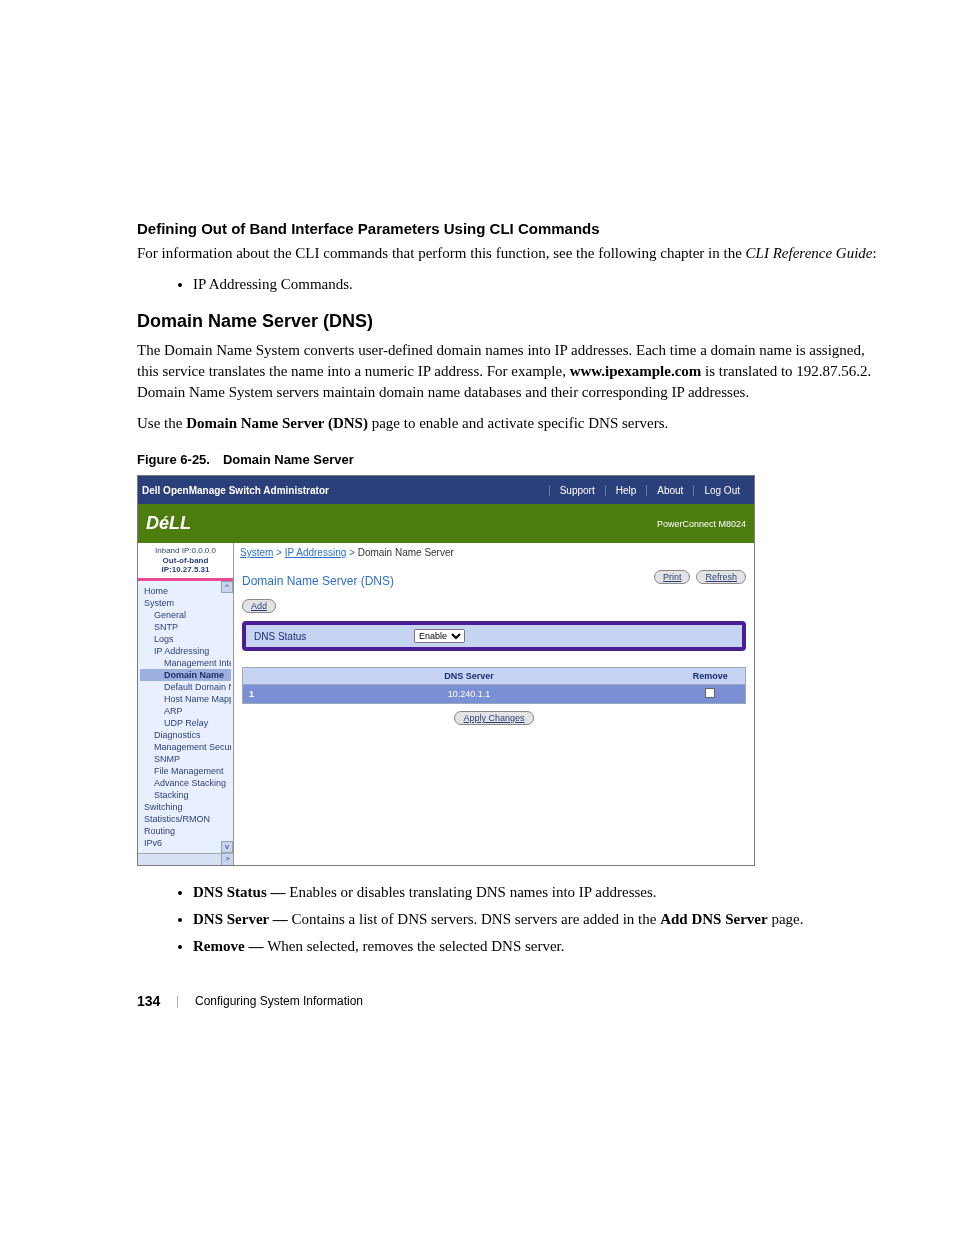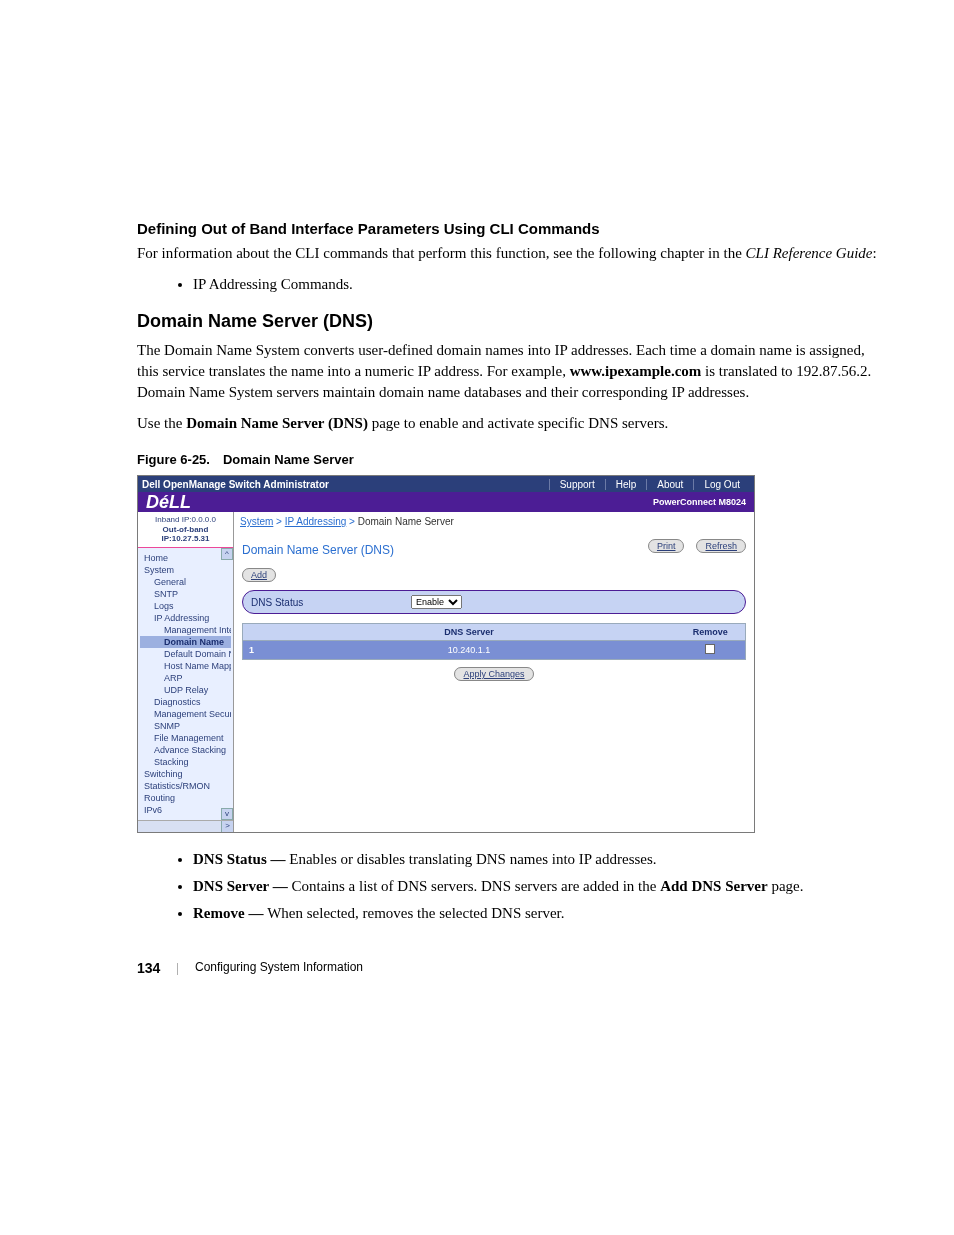--- a/index.html
+++ b/index.html
@@ -9,63 +9,63 @@
 .p{line-height:1.4;margin-bottom:10px;font-size:15px}
 .em{font-style:italic}
 .b{font-weight:bold}
 ul.bul{list-style:disc;padding-left:56px;margin-bottom:14px}
 ul.bul li{margin-bottom:6px;line-height:1.4;font-size:15px}
 .h2{font-family:Arial,Helvetica,sans-serif;font-weight:bold;font-size:18px;margin:16px 0 8px}
 .figcap{font-family:Arial,Helvetica,sans-serif;font-weight:bold;font-size:13px;margin:18px 0 4px}
 
 
 .shot{width:618px;border:1px solid #7a7a7a;background:#fff;font-family:Arial,Helvetica,sans-serif;font-size:10px;margin:8px 0 16px}
-.sbarTop{background:#2b3f7a;color:#fff;display:flex;align-items:center;height:16px;padding:0 4px}
+.sbarTop{background:#2b3f7a;color:#fff;display:flex;align-items:center;height:28px;padding:0 4px}
 .sbarTop .title{font-size:10px;font-weight:bold;flex:1}
 .sbarTop .links{display:flex;gap:0;font-size:10px}
 .sbarTop .lnk{padding:0 10px;border-left:1px solid #6b7aa6}
-.sbarBlue{background:#4c1d95;height:20px;display:flex;align-items:center;justify-content:space-between;padding:0 8px}
+.sbarBlue{background:#4d7c0f;height:39px;display:flex;align-items:center;justify-content:space-between;padding:0 8px}
 .logo{color:#fff;font-weight:bold;font-size:18px;letter-spacing:0px;font-family:Arial,sans-serif;font-style:italic}
-.prod{color:#fff;font-size:9px;font-weight:bold}
+.prod{color:#fff;font-size:9px;font-weight:normal}
 .bodyRow{display:flex}
 .side{width:96px;border-right:1px solid #999;background:#e8efff}
-.ipbox{background:#fff;color:#2b3f7a;font-size:8px;text-align:center;padding:3px 2px;border-bottom:1px solid #ec4899;line-height:1.2}
+.ipbox{background:#fff;color:#2b3f7a;font-size:8px;text-align:center;padding:3px 2px;border-bottom:3px solid #ec4899;line-height:1.2}
 .ipbox b{font-weight:bold}
 .tree{font-size:9px;color:#2b3f7a;padding:4px 2px;background:#e8efff;height:284px;overflow:hidden;position:relative}
 .tNode{padding:1px 0 1px 8px;white-space:nowrap;overflow:hidden;text-overflow:clip}
 .tNode.l1{padding-left:4px}
 .tNode.l2{padding-left:14px}
 .tNode.l3{padding-left:24px}
 .tNode.sel{background:#9cb0e0;color:#1a2e6f;font-weight:bold}
 .scrUp,.scrDn{position:absolute;right:0;width:12px;height:12px;background:#c7d3f0;border:1px solid #8aa;font-size:8px;text-align:center;line-height:10px}
 .scrUp{top:0}.scrDn{bottom:12px}
 .hscr{position:absolute;bottom:0;left:0;right:0;height:12px;background:#d8e0f3;border-top:1px solid #aaa}
 .hscr .rbtn{position:absolute;right:0;top:0;width:12px;height:11px;background:#c7d3f0;border-left:1px solid #8aa;font-size:8px;text-align:center;line-height:10px}
 .main{flex:1;background:#fff;padding:0}
 .bc{font-size:10px;color:#2b6fd0;padding:4px 6px;border-bottom:0}
 .bc a{color:#2b6fd0;text-decoration:underline}
 .bc .cur{color:#333}
 .panel{margin:6px 8px}
 .pTitle{color:#2b6fd0;font-size:12px;padding:6px 0}
-.btns{float:right;display:flex;gap:12px;margin-top:-24px}
+.btns{float:right;display:flex;gap:6px;margin-top:-24px}
 .btn{background:#e3e3e3;border:1px solid #888;border-radius:8px;padding:1px 8px;font-size:9px;color:#2b3f7a;text-decoration:underline}
 .addRow{text-align:left;margin:6px 0 10px}
-.sec{border:1px solid #4c1d95;background:#c6d3f3;border-radius:12px;margin-bottom:9px}
+.sec{border:4px solid #4c1d95;background:#c6d3f3;border-radius:4px;margin-bottom:16px}
 .secIn{padding:4px 8px;display:flex;align-items:center;font-size:10px;color:#1a2e6f}
 .secIn .lbl{width:160px}
 .sel{font-size:9px}
 .tbl{width:100%;border-collapse:collapse;background:#22c55e;border:1px solid #9ab}
 .tbl th{background:#c6d3f3;font-size:9px;font-weight:bold;padding:3px 6px;text-align:center;border-bottom:1px solid #9ab;color:#1a2e6f}
 .tbl td{background:#7a8fd4;color:#fff;font-size:9px;padding:3px 6px;text-align:center}
 .tbl td.idx{text-align:left;font-weight:bold;width:20px}
 .chk{width:10px;height:10px;border:1px solid #666;background:#fff;display:inline-block}
 .apply{text-align:center;margin:8px 0}
 
 
-.ftr{display:flex;align-items:flex-start;gap:16px;font-size:13px;margin-top:36px}
+.ftr{display:flex;align-items:center;gap:16px;font-size:13px;margin-top:36px}
 .ftr .pn{font-family:Arial,Helvetica,sans-serif;font-weight:bold;font-size:14px}
 .ftr .sep{color:#888}
 .ftr .sect{font-family:Arial,Helvetica,sans-serif;font-size:12px}
 </style>
 </head>
 <body>
 
 <div class="page">
 
 <div class="h3">Defining Out of Band Interface Parameters Using CLI Commands</div>

